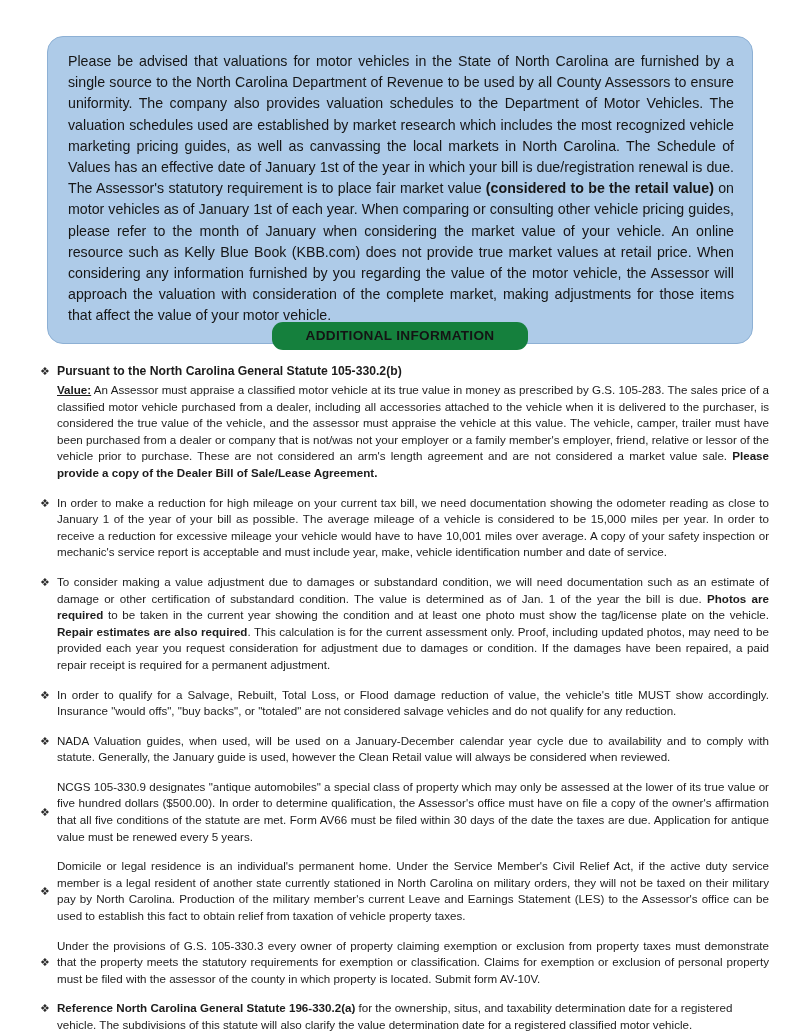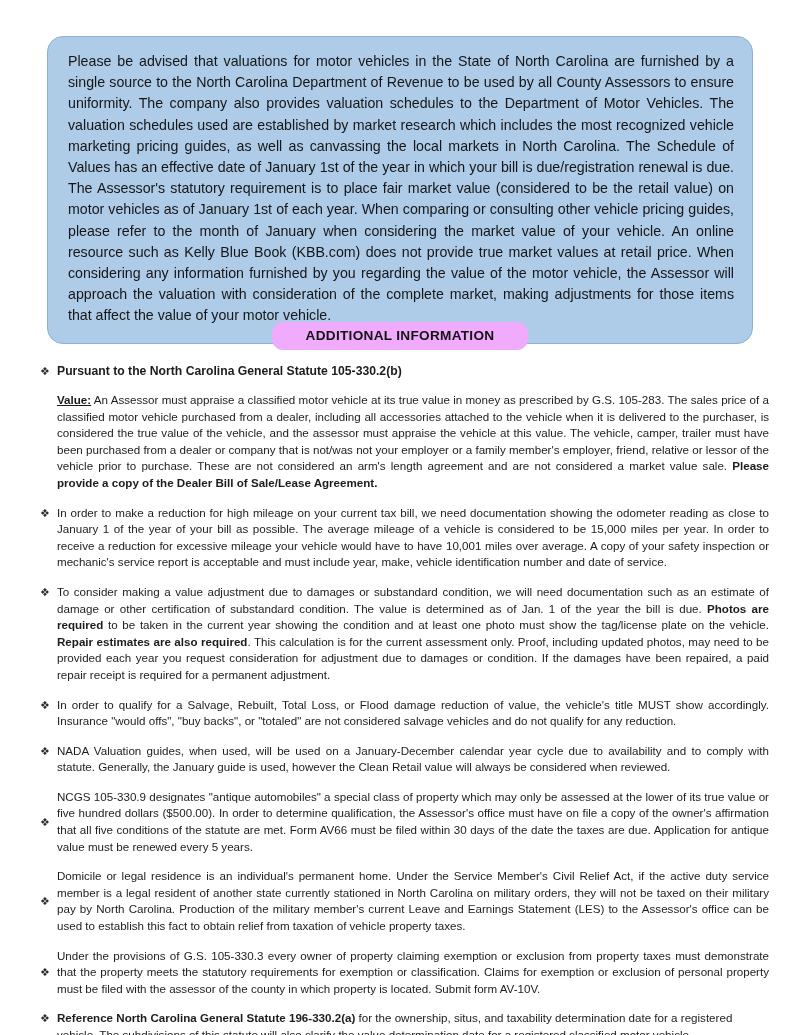--- a/index.html
+++ b/index.html
@@ -37,33 +37,33 @@
   }
   .notice-text {
     font-size: 14.2px;
     line-height: 21.2px;
     text-align: justify;
     text-justify: inter-word;
     color: #161616;
     margin: 0;
     hyphens: none;
   }
-  .notice-text b { font-weight: normal; }
+  .notice-text b { font-weight: bold; }
 
   
   .banner-wrap {
     position: absolute;
     left: 0;
     top: 322px;
     width: 800px;
     text-align: center;
   }
   .banner {
     display: inline-block;
-    background: #f0abfc;
+    background: #15803d;
     border-radius: 11px;
     padding: 5px 34px 6px 34px;
     font-size: 13.6px;
     font-weight: bold;
     letter-spacing: 0.3px;
     color: #141414;
     line-height: 17px;
   }
 
   
@@ -99,21 +99,21 @@
     color: #1c1c1c;
   }
   .body.nonjust { text-align: left; }
   .body b { font-weight: bold; }
   .body u { text-decoration: underline; }
   .head-line {
     font-weight: bold;
     font-size: 12.2px;
     line-height: 17px;
     display: block;
-    margin-bottom: 12px;
+    margin-bottom: 2px;
   }
 </style>
 </head>
 <body>
 
 <div class="page">
 
   <div class="notice-box">
     <p class="notice-text"><span>Please be advised that valuations for motor vehicles in the State of North Carolina are furnished by a single source to the North Carolina Department of Revenue to be used by all County Assessors to ensure uniformity. The company also provides valuation schedules to the Department of Motor Vehicles. The valuation schedules used are established by market research which includes the most recognized vehicle marketing pricing guides, as well as canvassing the local markets in North Carolina. The Schedule of Values has an effective date of January 1st of the year in which your bill is due/registration renewal is due. The Assessor's statutory requirement is to place fair market value </span><b>(considered to be the retail value)</b><span> on motor vehicles as of January 1st of each year. When comparing or consulting other vehicle pricing guides, please refer to the month of January when considering the market value of your vehicle. An online resource such as Kelly Blue Book (KBB.com) does not provide true market values at retail price. When considering any information furnished by you regarding the value of the motor vehicle, the Assessor will approach the valuation with consideration of the complete market, making adjustments for those items that affect the value of your motor vehicle.</span></p>
   </div>

